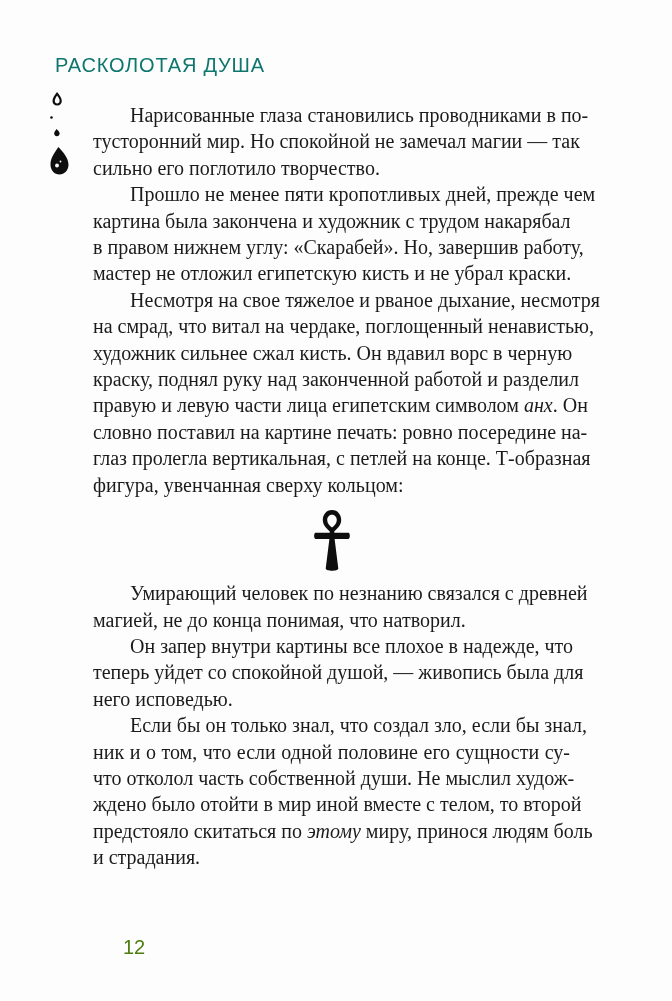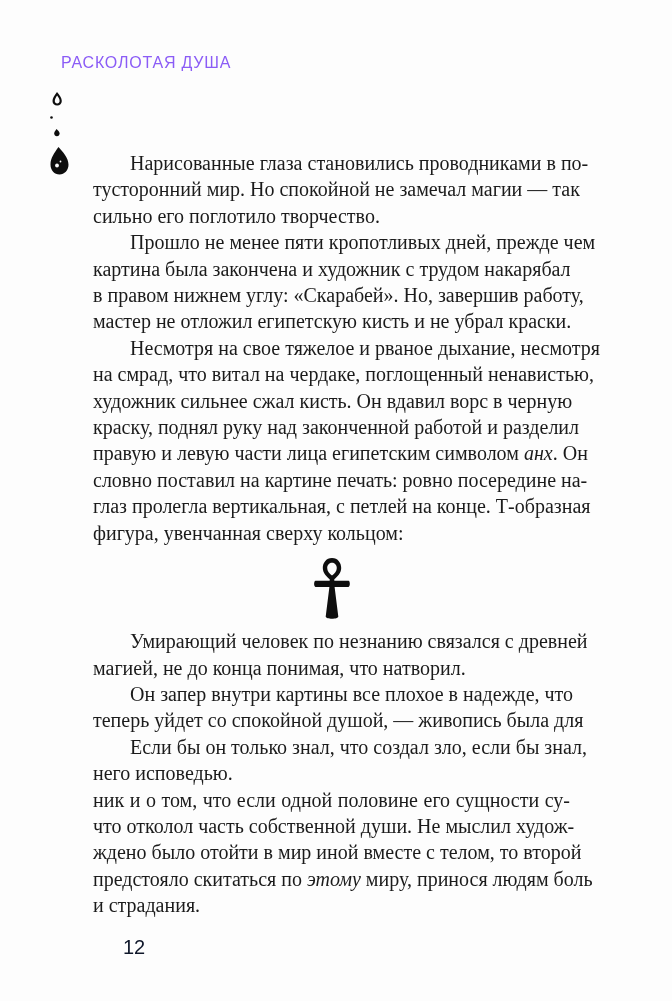--- a/index.html
+++ b/index.html
@@ -8,43 +8,42 @@
     position: relative;
     width: 672px;
     height: 1001px;
     background: #fdfdfd;
     overflow: hidden;
     font-family: "Liberation Serif", serif;
     color: #1b1b1b;
   }
   .running-header {
     position: absolute;
-    left: 61px;
+    left: 55px;
     top: 54px;
     font-family: "Liberation Sans", sans-serif;
-    font-size: 16px;
+    font-size: 20px;
     letter-spacing: 0.8px;
-    color: #8b5cf6;
+    color: #0f766e;
     font-weight: 400;
   }
   .ink-drops {
     position: absolute;
     left: 46px;
     top: 88px;
     width: 28px;
     height: 92px;
   }
   .body-text {
     position: absolute;
     left: 93px;
     top: 102px;
     width: 477px;
     font-size: 20px;
     line-height: 26.4px;
-    margin-top: 48px;
   }
   .text-line {
     text-align: justify;
     text-align-last: justify;
     white-space: nowrap;
     overflow: visible;
   }
   .text-line.indent { text-indent: 37px; }
   .text-line.last { text-align-last: left; }
   .text-line i { font-style: italic; }
@@ -56,21 +55,21 @@
     padding-top: 4px;
     box-sizing: border-box;
   }
   .ankh-svg { width: 40px; height: 64px; display: block; }
   .page-number {
     position: absolute;
     left: 123px;
     top: 936px;
     font-family: "Liberation Sans", sans-serif;
     font-size: 20px;
-    color: #0f172a;
+    color: #4d7c0f;
   }
 </style>
 </head>
 <body>
 
 <div class="page">
 
   <div class="running-header">РАСКОЛОТАЯ ДУША</div>
 
   <svg class="ink-drops" viewBox="0 0 28 92" aria-hidden="true">
@@ -106,22 +105,22 @@
   <div class="symbol-block">
     <svg class="ankh-svg" viewBox="0 0 40 64" aria-hidden="true">
       <path d="M20 1 C26 1 29.2 6 29.2 11 C29.2 15.8 25.5 19.8 22.3 22.2 L22.3 23.8 L36.5 23.8 C38.3 24.2 38.3 29.6 36.5 30 L22.6 30 L26.3 59.5 C26.3 62.5 13.7 62.5 13.7 59.5 L17.4 30 L3.5 30 C1.7 29.6 1.7 24.2 3.5 23.8 L17.7 23.8 L17.7 22.2 C14.5 19.8 10.8 15.8 10.8 11 C10.8 6 14 1 20 1 Z
                M20 5.8 C16.9 5.8 15.2 8.4 15.2 11.1 C15.2 14.2 17.4 16.8 20 18.6 C22.6 16.8 24.8 14.2 24.8 11.1 C24.8 8.4 23.1 5.8 20 5.8 Z" fill="#0e0e0e" fill-rule="evenodd"></path>
     </svg>
   </div>
 <div class="text-line indent"><span>Умирающий человек по незнанию связался с древней</span></div>
       <div class="text-line last"><span>магией, не до конца понимая, что натворил.</span></div>
       <div class="text-line indent"><span>Он запер внутри картины все плохое в надежде, что</span></div>
       <div class="text-line"><span>теперь уйдет со спокойной душой, — живопись была для</span></div>
+      <div class="text-line last"><span>него исповедью.</span></div>
       <div class="text-line indent"><span>Если бы он только знал, что создал зло, если бы знал,</span></div>
-      <div class="text-line last"><span>него исповедью.</span></div>
       <div class="text-line"><span>ник и о том, что если одной половине его сущности су-</span></div>
       <div class="text-line"><span>что отколол часть собственной души. Не мыслил худож-</span></div>
       <div class="text-line"><span>ждено было отойти в мир иной вместе с телом, то второй</span></div>
       <div class="text-line"><span>предстояло скитаться по </span><i>этому</i><span> миру, принося людям боль</span></div>
       <div class="text-line last"><span>и страдания.</span></div>
     </div>
 
   <div class="page-number">12</div>
 
 </div>

